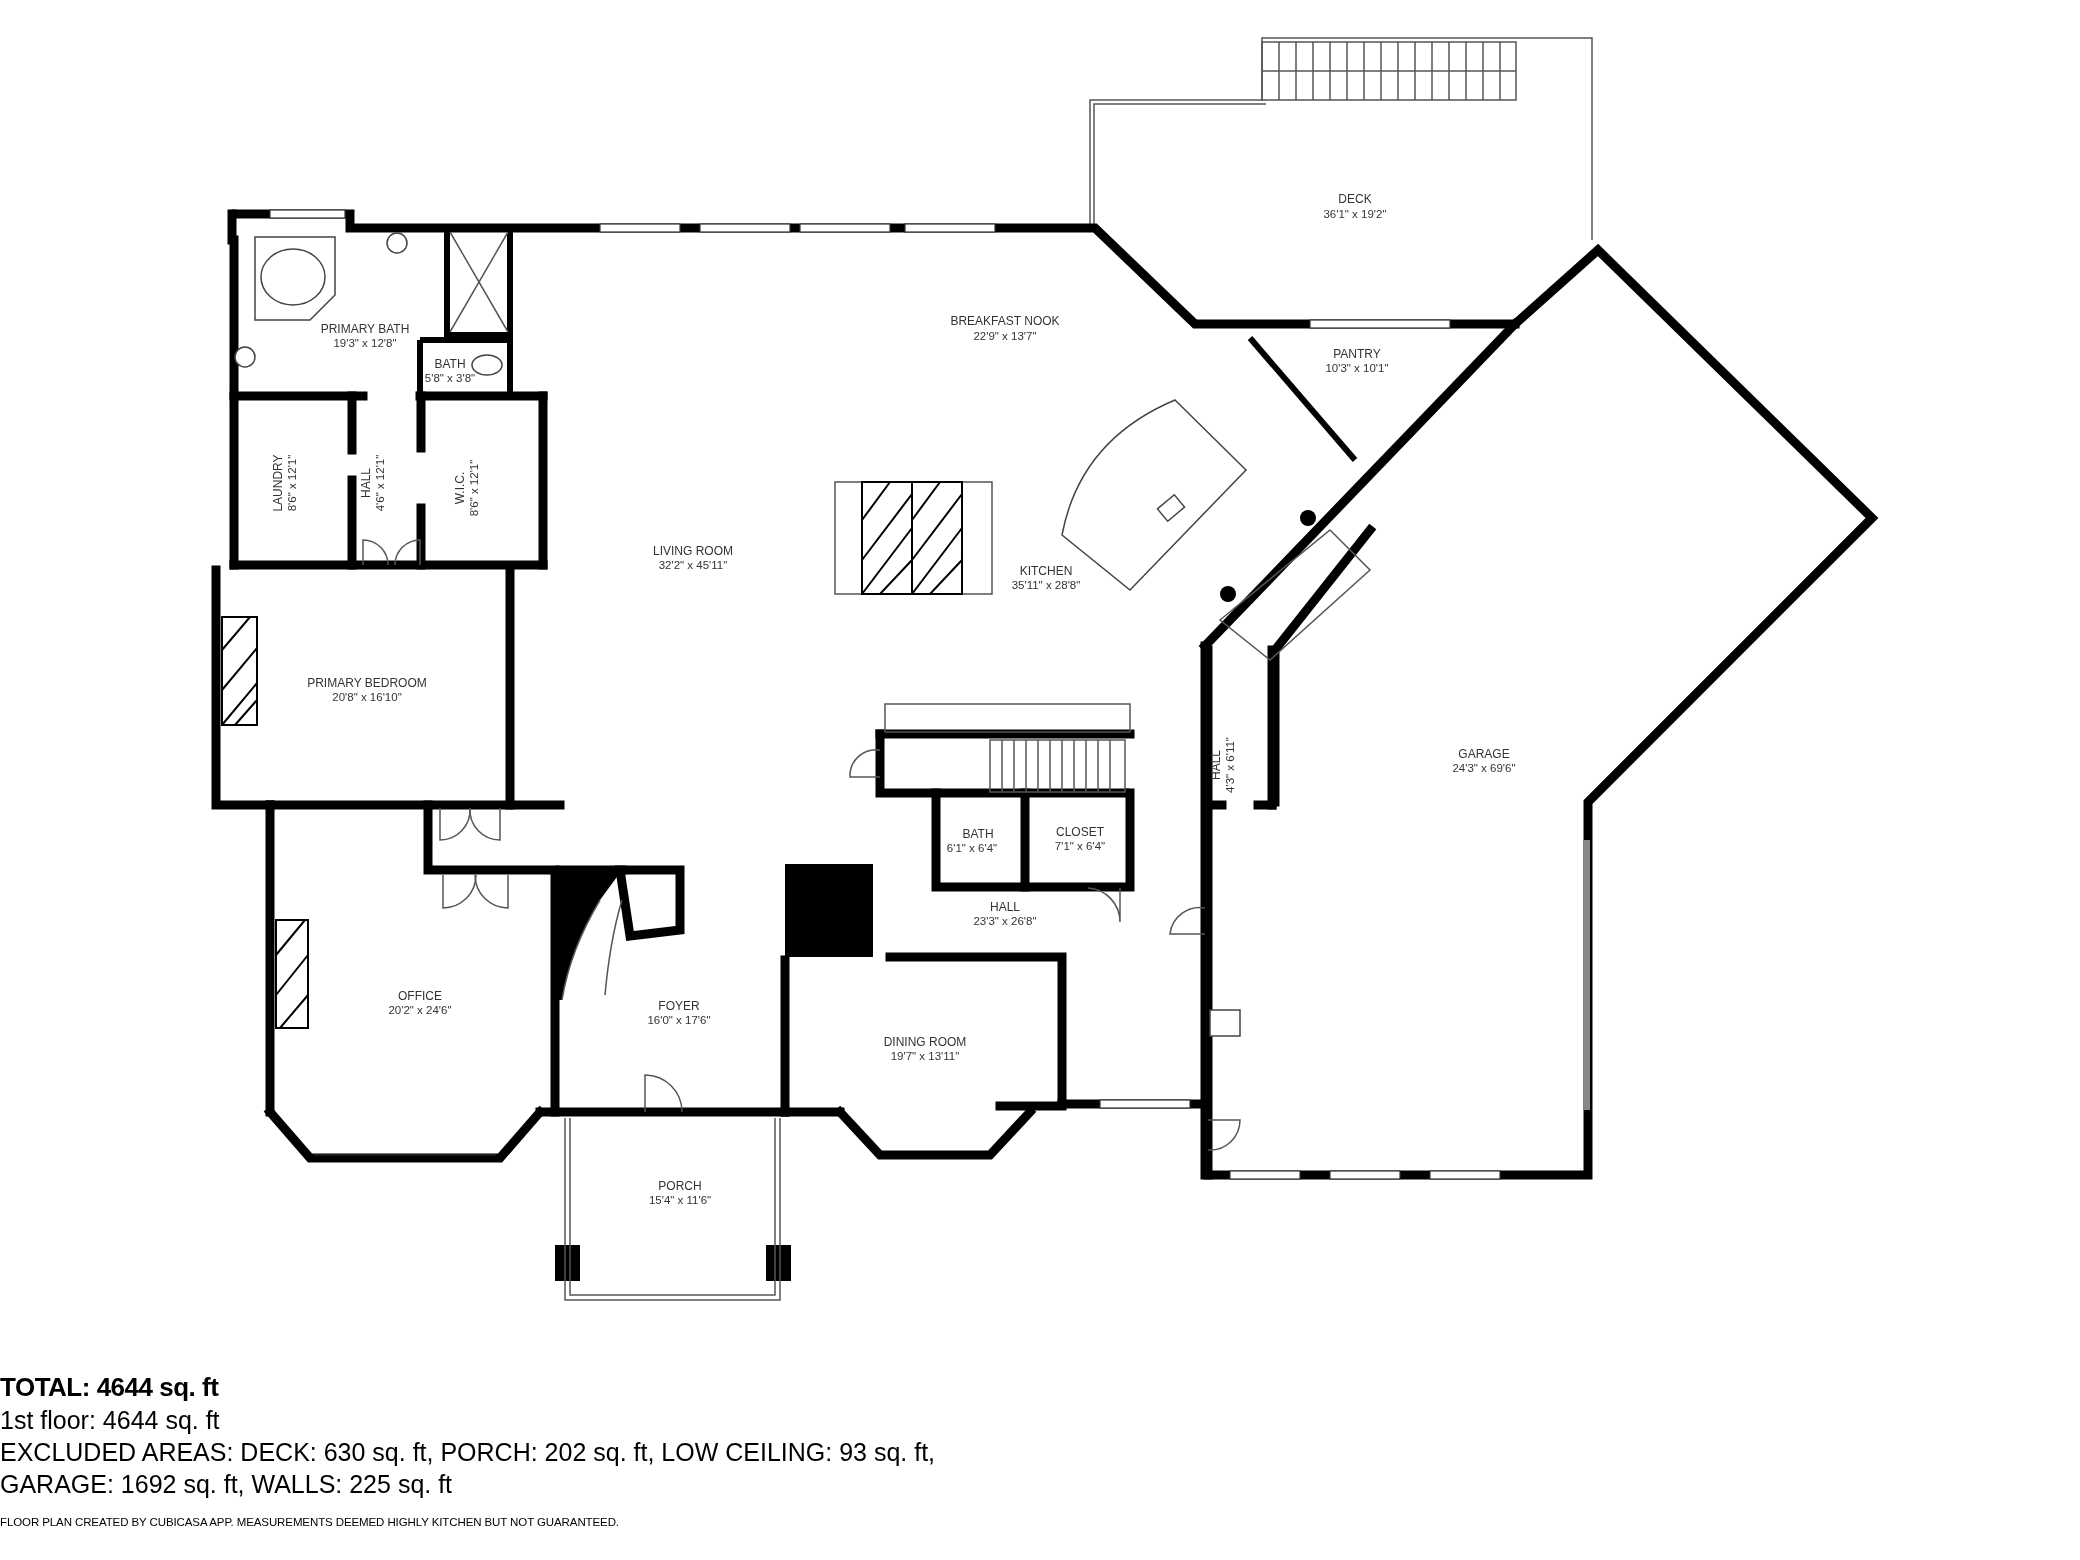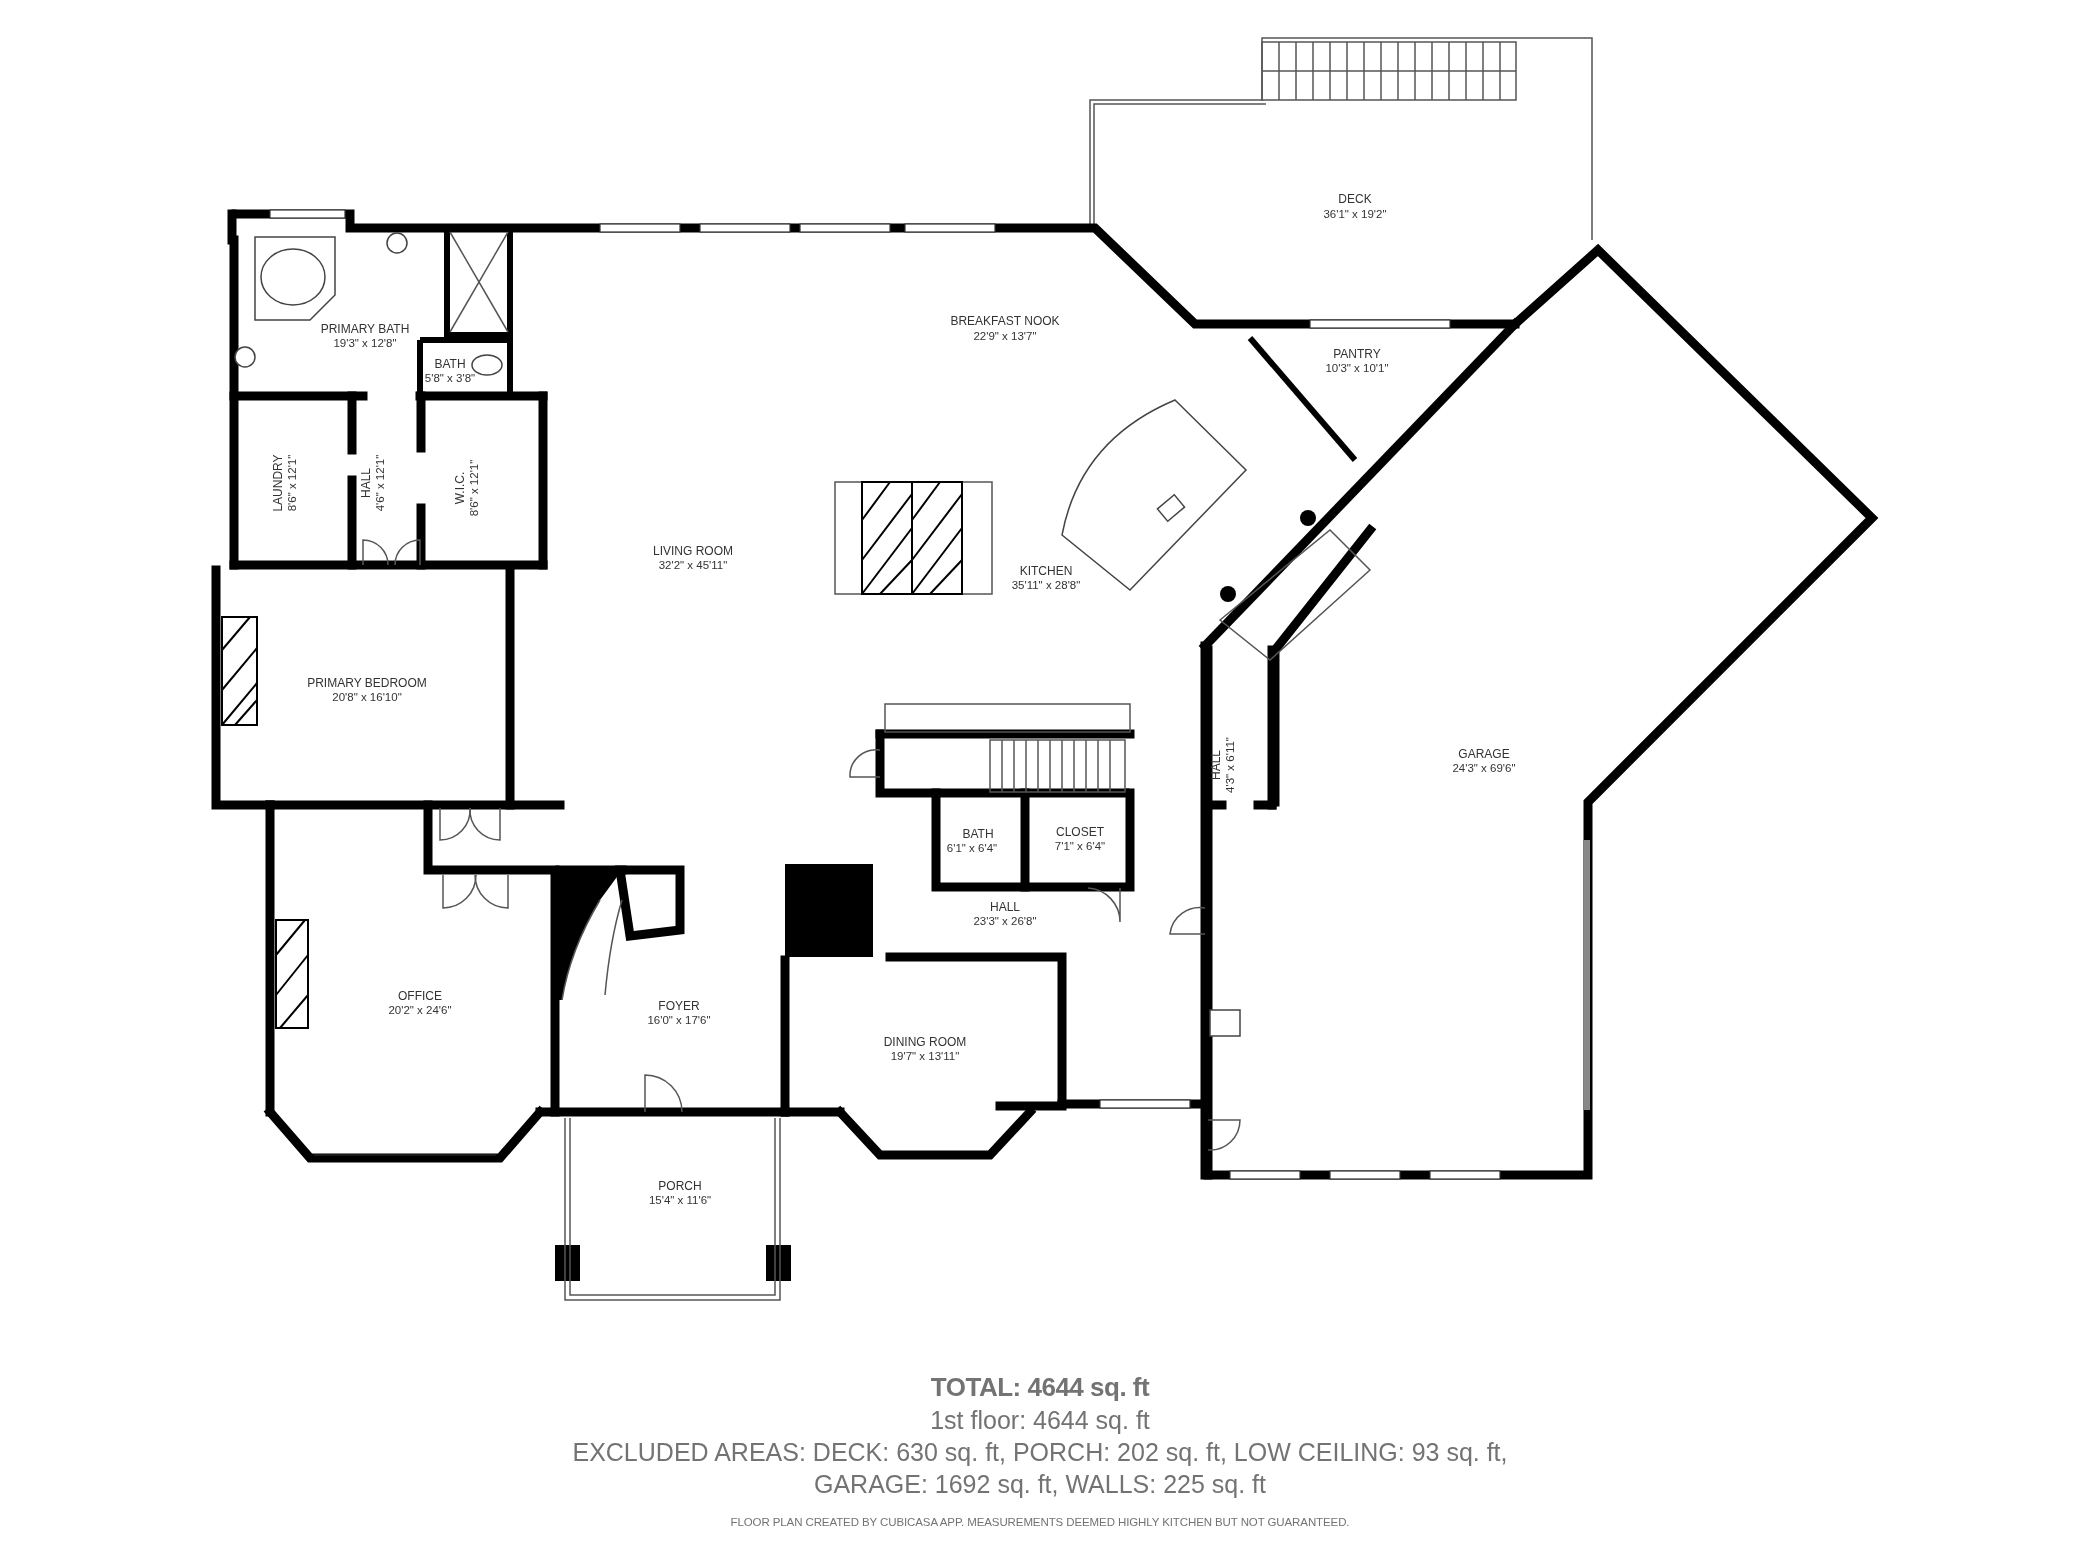--- a/index.html
+++ b/index.html
@@ -6,21 +6,21 @@
   body { width: 2080px; height: 1560px; position: relative; overflow: hidden; font-family: "Liberation Sans", "DejaVu Sans", sans-serif; color: #222; }
   #plan { position: absolute; left: 0; top: 0; width: 2080px; height: 1560px; }
   .wall { stroke: #000; stroke-width: 9; fill: none; stroke-linecap: square; stroke-linejoin: miter; }
   .wall-thin { stroke: #000; stroke-width: 6; fill: none; }
   .outline { stroke: #555; stroke-width: 1.5; fill: none; }
   .fixture { stroke: #444; stroke-width: 1.5; fill: #fff; }
   .window { stroke: #333; stroke-width: 1.2; fill: #fff; }
   .hatch { stroke: #000; stroke-width: 2; fill: none; }
   .room-label { font-family: "Liberation Sans", sans-serif; font-size: 12px; fill: #333; text-anchor: middle; }
   .room-dim { font-family: "Liberation Sans", sans-serif; font-size: 11.5px; fill: #333; text-anchor: middle; }
-  .summary { position: absolute; left: 0; width: 2080px; text-align: center; color: #737373; font-family: "Liberation Sans", sans-serif; }
+  .summary { position: absolute; left: 0; width: 2080px; text-align: left; color: #000000; font-family: "Liberation Sans", sans-serif; }
   .total { top: 1372px; font-size: 26px; font-weight: bold; letter-spacing: -0.5px; }
   .floor { top: 1406px; font-size: 25px; }
   .excluded { top: 1438px; font-size: 25px; }
   .excluded2 { top: 1470px; font-size: 25px; }
   .disclaimer { top: 1516px; font-size: 11.5px; letter-spacing: -0.1px; }
 </style>
 </head>
 <body>
 
 <svg id="plan" viewBox="0 0 2080 1560" xmlns="http://www.w3.org/2000/svg">

